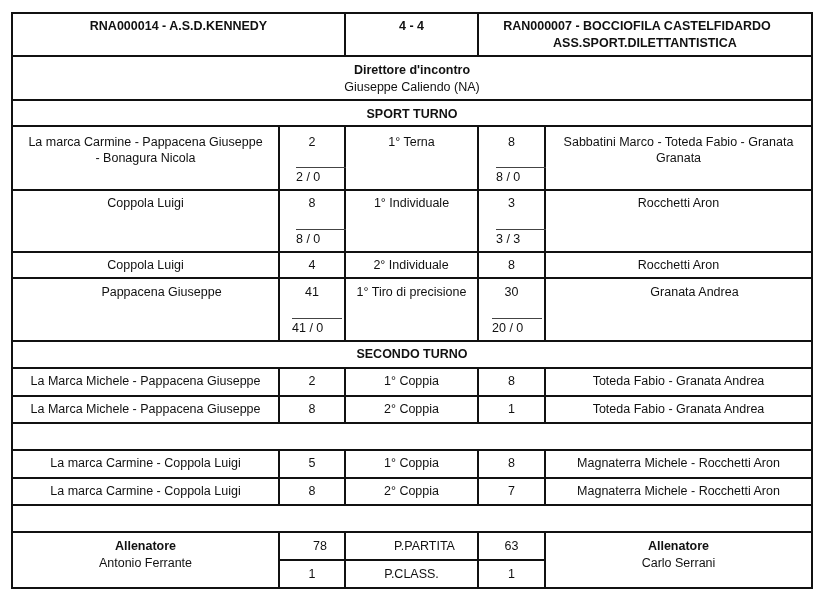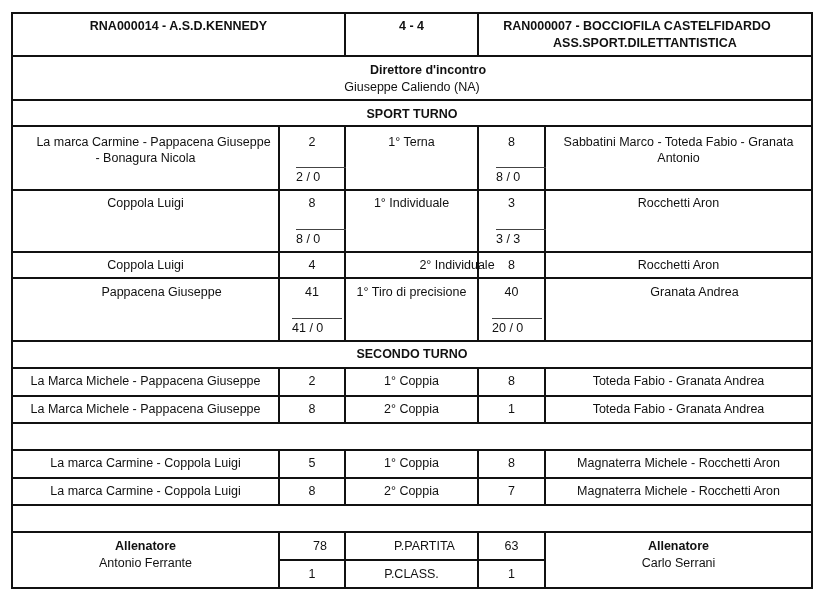--- a/index.html
+++ b/index.html
@@ -63,54 +63,54 @@
 <div class="thin" style="left:296px;width:50px;top:229px;"></div>
 <div class="thin" style="left:496px;width:50px;top:229px;"></div>
 <div class="thin" style="left:292px;width:50px;top:318px;"></div>
 <div class="thin" style="left:492px;width:50px;top:318px;"></div>
 
 <div class="txt b" style="left:13px;width:331px;top:18px;">RNA000014 - A.S.D.KENNEDY</div>
 <div class="txt b" style="left:346px;width:131px;top:18px;">4 - 4</div>
 <div class="txt b" style="left:479px;width:316px;top:18px;">RAN000007 - BOCCIOFILA CASTELFIDARDO</div>
 <div class="txt b" style="left:479px;width:332px;top:35px;">ASS.SPORT.DILETTANTISTICA</div>
 
-<div class="txt b" style="left:13px;width:798px;top:62px;padding-left:16px;">Direttore d'incontro</div>
+<div class="txt b" style="left:13px;width:798px;top:62px;">Direttore d'incontro</div>
 <div class="txt" style="left:13px;width:798px;top:79px;">Giuseppe Caliendo (NA)</div>
 
 <div class="txt sec" style="left:13px;width:798px;top:106px;">SPORT TURNO</div>
 
-<div class="txt" style="left:13px;width:265px;top:134px;padding-left:8px;">La marca Carmine - Pappacena Giuseppe</div>
+<div class="txt" style="left:13px;width:265px;top:134px;">La marca Carmine - Pappacena Giuseppe</div>
 <div class="txt" style="left:13px;width:265px;top:150px;">- Bonagura Nicola</div>
 <div class="txt" style="left:280px;width:64px;top:134px;">2</div>
 <div class="txt" style="left:296px;width:30px;text-align:left;top:169px;">2 / 0</div>
 <div class="txt" style="left:346px;width:131px;top:134px;">1° Terna</div>
 <div class="txt" style="left:479px;width:65px;top:134px;">8</div>
 <div class="txt" style="left:496px;width:30px;text-align:left;top:169px;">8 / 0</div>
 <div class="txt" style="left:546px;width:265px;top:134px;">Sabbatini Marco - Toteda Fabio - Granata</div>
-<div class="txt" style="left:546px;width:265px;top:150px;">Antonio</div>
+<div class="txt" style="left:546px;width:265px;top:150px;">Granata</div>
 
 <div class="txt" style="left:13px;width:265px;top:195px;">Coppola Luigi</div>
 <div class="txt" style="left:280px;width:64px;top:195px;">8</div>
 <div class="txt" style="left:296px;width:30px;text-align:left;top:231px;">8 / 0</div>
 <div class="txt" style="left:346px;width:131px;top:195px;">1° Individuale</div>
 <div class="txt" style="left:479px;width:65px;top:195px;">3</div>
 <div class="txt" style="left:496px;width:30px;text-align:left;top:231px;">3 / 3</div>
 <div class="txt" style="left:546px;width:265px;top:195px;">Rocchetti Aron</div>
 
 <div class="txt" style="left:13px;width:265px;top:257px;">Coppola Luigi</div>
 <div class="txt" style="left:280px;width:64px;top:257px;">4</div>
-<div class="txt" style="left:346px;width:130px;top:257px;padding-left:46px;">2° Individuale</div>
+<div class="txt" style="left:346px;width:130px;top:257px;">2° Individuale</div>
 <div class="txt" style="left:479px;width:65px;top:257px;">8</div>
 <div class="txt" style="left:546px;width:265px;top:257px;">Rocchetti Aron</div>
 
 <div class="txt" style="left:13px;width:265px;top:284px;padding-left:16px;">Pappacena Giuseppe</div>
 <div class="txt" style="left:280px;width:64px;top:284px;">41</div>
 <div class="txt" style="left:292px;width:40px;text-align:left;top:320px;">41 / 0</div>
 <div class="txt" style="left:346px;width:131px;top:284px;">1° Tiro di precisione</div>
-<div class="txt" style="left:479px;width:65px;top:284px;">40</div>
+<div class="txt" style="left:479px;width:65px;top:284px;">30</div>
 <div class="txt" style="left:492px;width:40px;text-align:left;top:320px;">20 / 0</div>
 <div class="txt" style="left:546px;width:297px;top:284px;">Granata Andrea</div>
 
 <div class="txt sec" style="left:13px;width:798px;top:346px;">SECONDO TURNO</div>
 
 <div class="txt" style="left:13px;width:265px;top:373px;">La Marca Michele - Pappacena Giuseppe</div>
 <div class="txt" style="left:280px;width:64px;top:373px;">2</div>
 <div class="txt" style="left:346px;width:131px;top:373px;">1° Coppia</div>
 <div class="txt" style="left:479px;width:65px;top:373px;">8</div>
 <div class="txt" style="left:546px;width:265px;top:373px;">Toteda Fabio - Granata Andrea</div>

